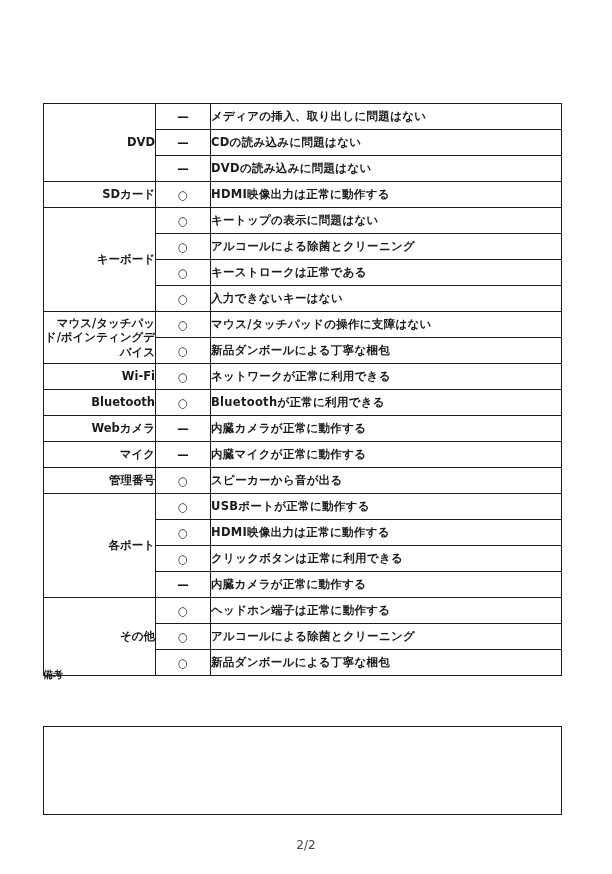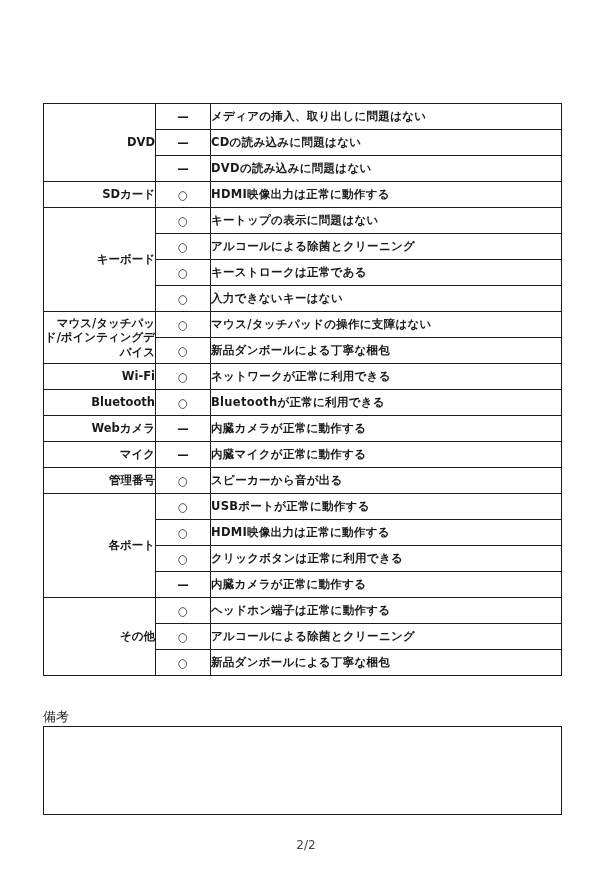--- a/index.html
+++ b/index.html
@@ -50,23 +50,23 @@
     font-size: 13px;
   }
   td.desc {
     padding-left: 8px;
     letter-spacing: 0.3px;
     margin-top: 24px;
   }
 
   .remarks-label {
     position: absolute;
-    left: 43px; top: 708px;
-    font-size: 13px;
-    font-weight: normal;
+    left: 43px; top: 668px;
+    font-size: 10px;
+    font-weight: bold;
   }
   .remarks-box {
     position: absolute;
     left: 43px; top: 726px;
     width: 519px; height: 89px;
     border: 1.5px solid #1c1c1c;
     background: #fff;
   }
 
   .page-footer {

